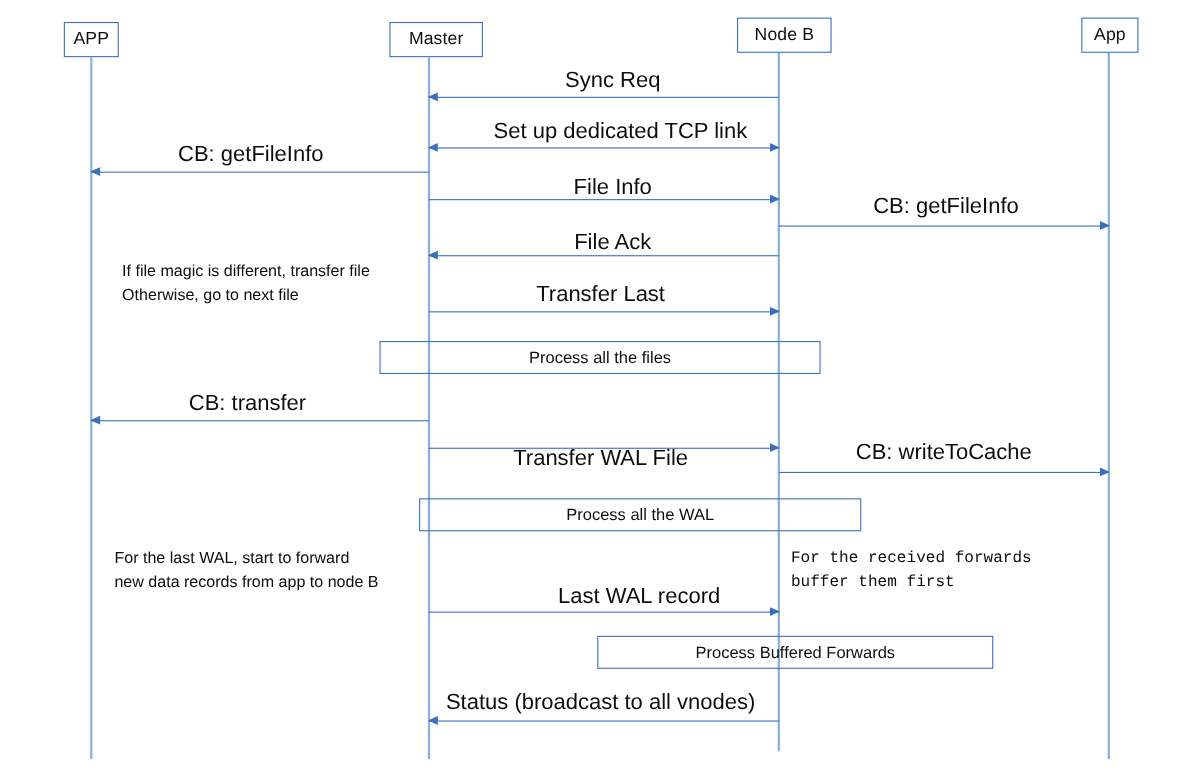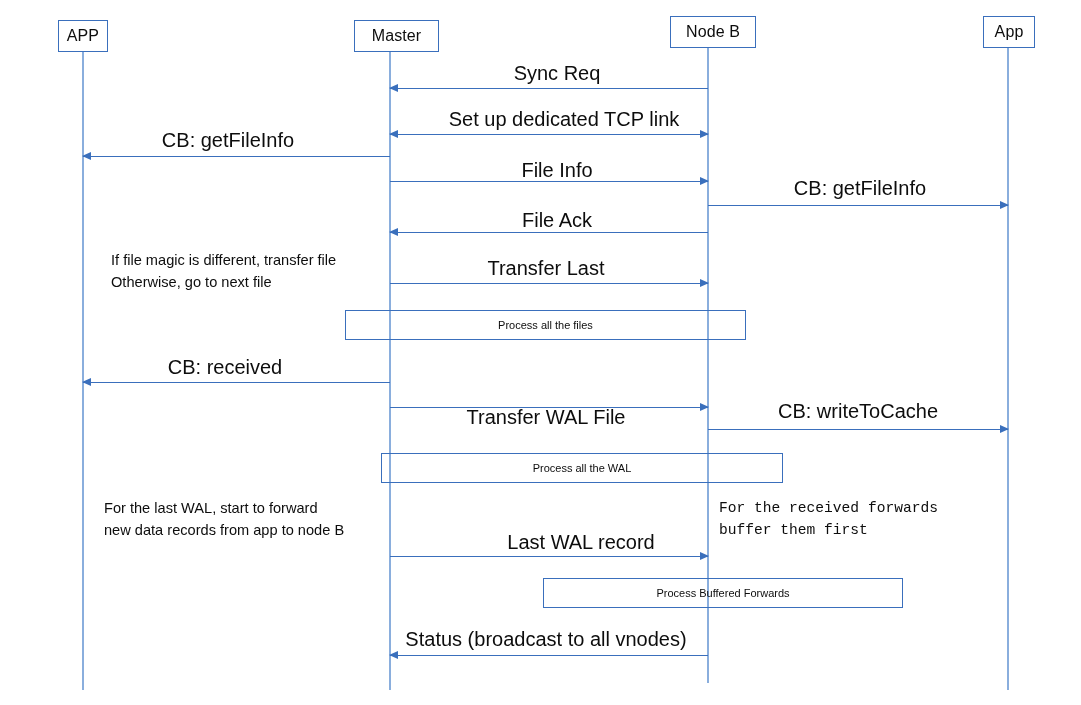--- a/index.html
+++ b/index.html
@@ -81,21 +81,21 @@
     z-index: 4;
   }
   .frag-box {
     position: absolute;
     box-sizing: border-box;
     border: 1.8px solid #3a6fbc;
     background: transparent;
     display: flex;
     align-items: center;
     justify-content: center;
-    font-size: 11px;
+    font-size: 15px;
     color: #0d0d0d;
     white-space: nowrap;
     z-index: 5;
   }
 </style>
 </head>
 <body>
 
 <div id="canvas">
   <div id="lifelines">
@@ -150,21 +150,21 @@
       <div class="msg-label" style="left: 557px; top: 209px;">File Ack</div>
       <div class="msg" style="left: 390px; width: 318px; top: 283px;">
         <div class="shaft"></div>
         <div class="head-r"></div>
       </div>
       <div class="msg-label" style="left: 546px; top: 257px;">Transfer Last</div>
       <div class="msg" style="left: 83px; width: 307px; top: 382px;">
         <div class="shaft"></div>
         <div class="head-l"></div>
       </div>
-      <div class="msg-label" style="left: 225px; top: 356px;">CB: received</div>
+      <div class="msg-label" style="left: 225px; top: 356px;">CB: transfer</div>
       <div class="msg" style="left: 390px; width: 318px; top: 407px;">
         <div class="shaft"></div>
         <div class="head-r"></div>
       </div>
       <div class="msg-label" style="left: 546px; top: 382px; margin-top: 24px;">Transfer WAL File</div>
       <div class="msg" style="left: 708px; width: 300px; top: 429px;">
         <div class="shaft"></div>
         <div class="head-r"></div>
       </div>
       <div class="msg-label" style="left: 858px; top: 400px;">CB: writeToCache</div>
@@ -184,20 +184,20 @@
         <span>Process all the files</span>
       </div>
       <div class="frag-box" style="left: 353px; top: 453px; width: 402px; height: 30px; margin-left: 28px;">
         <span>Process all the WAL</span>
       </div>
       <div class="frag-box" style="left: 543px; top: 578px; width: 360px; height: 30px;">
         <span>Process Buffered Forwards</span>
       </div>
     </div>
   <div id="notes">
-      <div class="note" style="left: 111px; top: 250px;">If file magic is different, transfer file
+      <div class="note" style="left: 111px; top: 237px;">If file magic is different, transfer file
 Otherwise, go to next file</div>
       <div class="note" style="left: 104px; top: 498px;">For the last WAL, start to forward
 new data records from app to node B</div>
       <div class="note" style="left: 719px; top: 498px; font-family: Liberation Mono, monospace;">For the received forwards
 buffer them first</div>
     </div>
 </div>
 
 </body></html>

